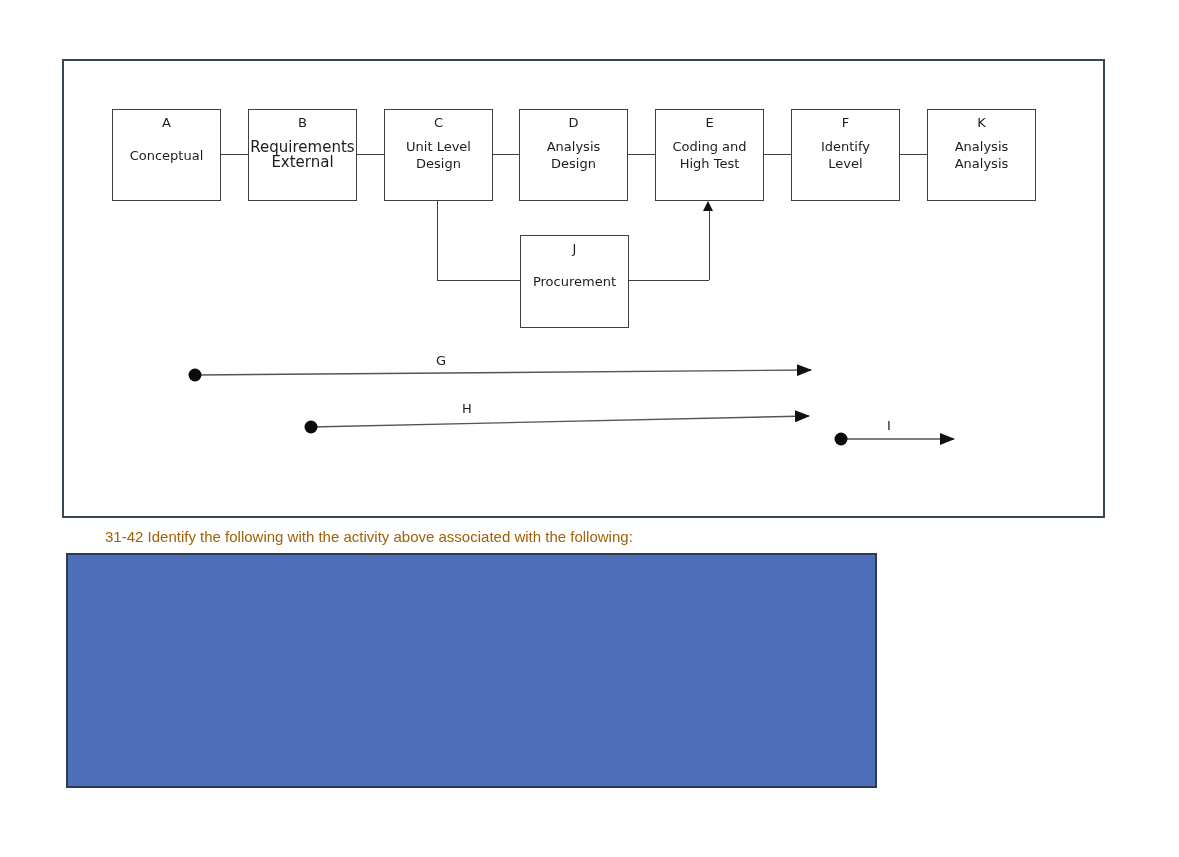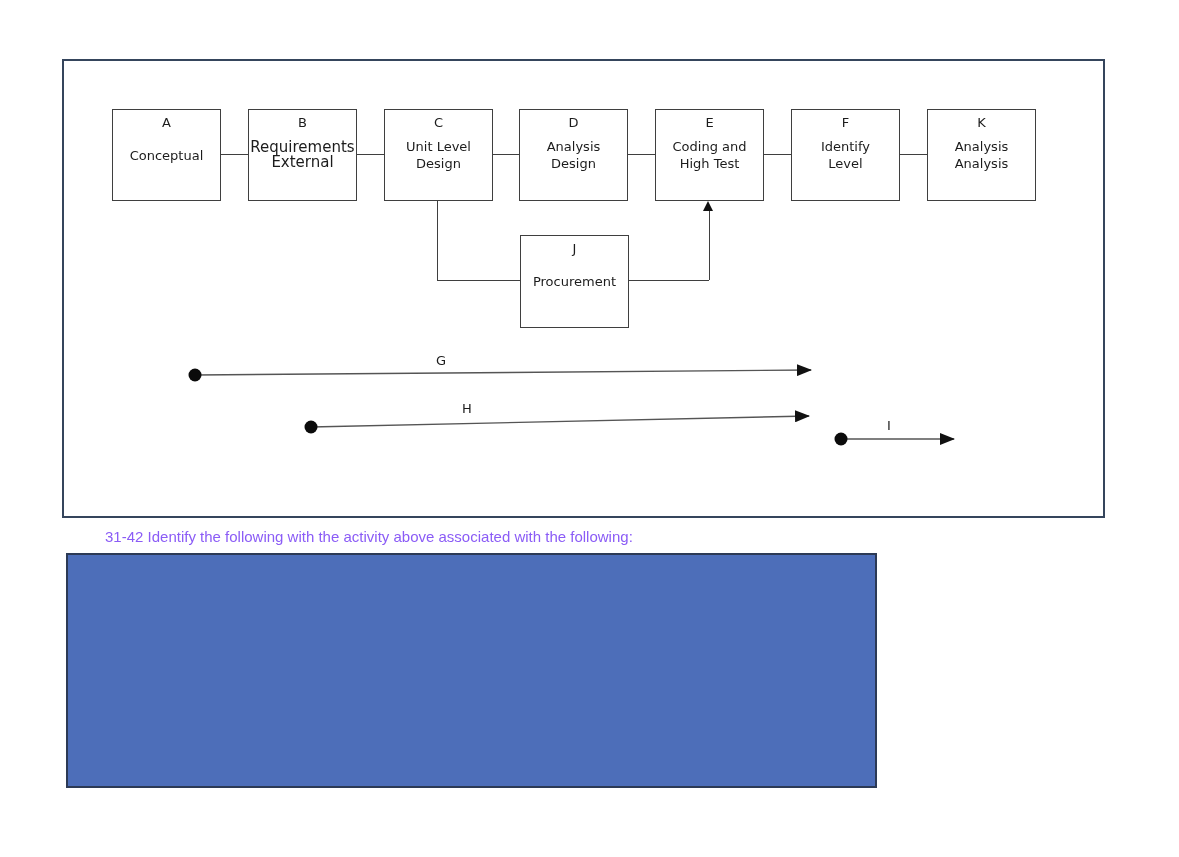--- a/index.html
+++ b/index.html
@@ -27,21 +27,21 @@
              border-left: 5.5px solid transparent; border-right: 5.5px solid transparent;
              border-bottom: 10px solid #111111; }
 
   
   .overlay { position: absolute; left: 0; top: 0; pointer-events: none; }
   .arrow-label { position: absolute; font-size: 13px; color: #1c1c1c; width: 22px;
                  text-align: center; }
 
   
   .question { position: absolute; left: 105px; top: 528px; font-size: 15px;
-              color: #8b5cf6; font-family: "Liberation Sans", sans-serif; }
+              color: #a16207; font-family: "Liberation Sans", sans-serif; }
   .answer-box { position: absolute; left: 66px; top: 553px; width: 811px; height: 235px;
                 background: #4d6eb9; border: 2px solid #2c3a55; }
 </style>
 </head>
 <body>
 
 <div class="frame">
 
   <div class="pbox" style="left:48px; top:48px;">
     <span class="pletter">A</span>

